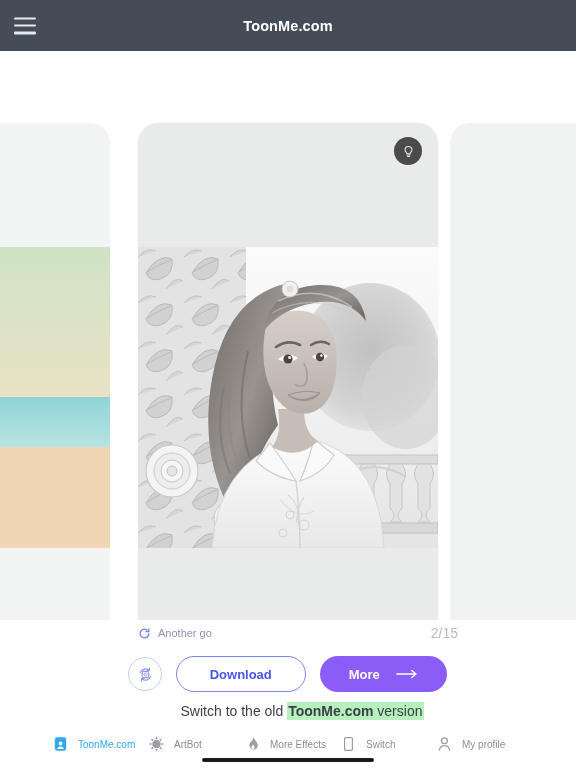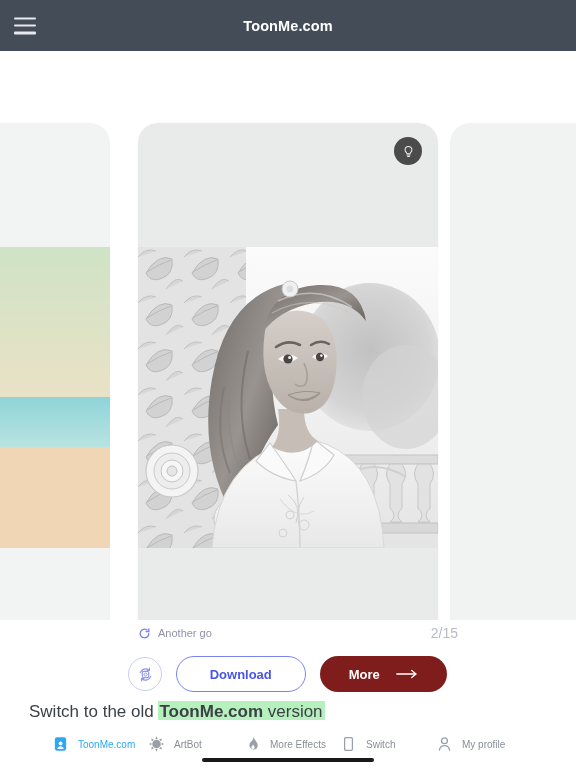--- a/index.html
+++ b/index.html
@@ -191,35 +191,36 @@
     align-items: center;
     justify-content: center;
     cursor: pointer;
   }
 
   .btn-more {
     flex: 1 1 0;
     height: 36px;
     border-radius: 18px;
     border: none;
-    background: #7f1d1d;
+    background: #8b5cf6;
     color: #ffffff;
     font-size: 13px;
     font-weight: bold;
     display: flex;
     align-items: center;
     justify-content: center;
     gap: 16px;
     cursor: pointer;
   }
   .arrow-icon { width: 22px; height: 10px; display: block; }
 
   .switch-row {
     margin-top: 11px;
-    font-size: 17px;
+    text-align: center;
+    font-size: 14px;
     color: #3b3f46;
     height: 17px;
     line-height: 17px;
     margin-left: 29px;
   }
   .switch-row .plain { color: #3b3f46; }
   .switch-row .hl {
     background: #b6f0bd;
     padding: 1px 2px 1px 1px;
   }

